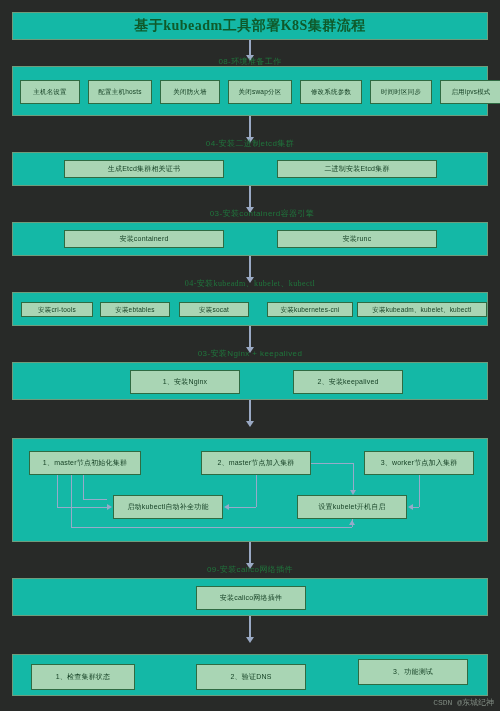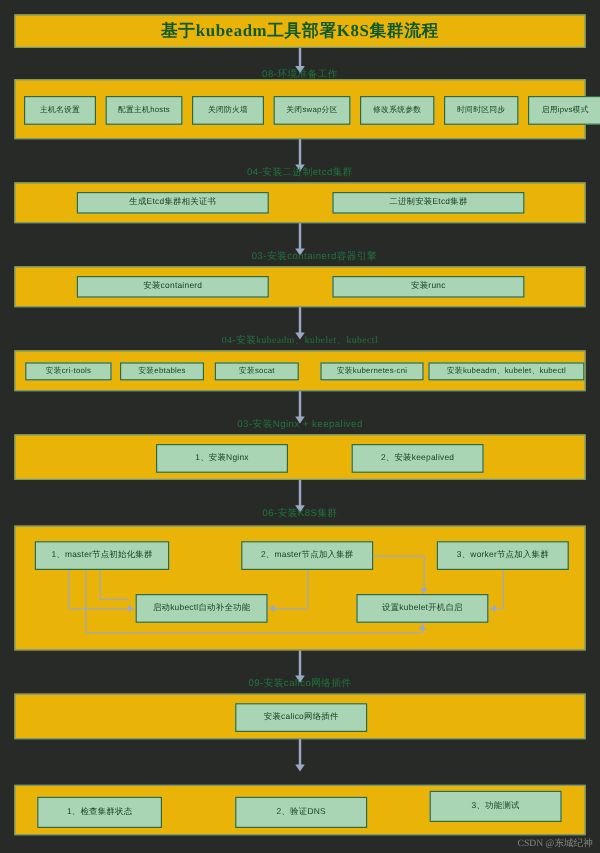--- a/index.html
+++ b/index.html
@@ -15,21 +15,21 @@
 
   #diagram {
     position: relative;
     width: 500px;
     height: 711px;
   }
 
   
   .panel {
     position: absolute;
-    background: #eab308;
+    background: #14b8a6;
     border: 1px solid #6f9c7c;
   }
 
   
   .title-bar {
     left: 12px;
     top: 12px;
     width: 476px;
     height: 28px;
     display: flex;
@@ -126,21 +126,21 @@
     border-bottom: 5px solid #97aac9;
   }
 
   
   .watermark {
     position: absolute;
     right: 6px;
     bottom: 3px;
     color: #8e9a90;
     font-size: 8px;
-    font-family: Liberation Serif, serif;
+    font-family: Liberation Mono, monospace;
     opacity: .85;
     white-space: nowrap;
   }
 </style>
 </head>
 <body>
 
 <div id="diagram">
 
   <div class="panel title-bar">
@@ -190,21 +190,20 @@
   <div class="vconn" style="top:326px;height:22px;"></div>
 
   <div class="step-label" style="top:348px;">03-安装Nginx + keepalived</div>
   <div class="panel" style="left:12px;top:362px;width:476px;height:38px;">
     <div class="node med" style="left:117px;top:7px;width:110px;height:24px;">1、安装Nginx</div>
     <div class="node med" style="left:280px;top:7px;width:110px;height:24px;">2、安装keepalived</div>
   </div>
 
   <div class="vconn" style="top:400px;height:22px;"></div>
 
-  <div class="step-label" style="top:422px;">06-安装K8S集群</div>
   <div class="panel" style="left:12px;top:438px;width:476px;height:104px;">
 
     <div class="node med" style="left:16px;top:12px;width:112px;height:24px;">1、master节点初始化集群</div>
     <div class="node med" style="left:188px;top:12px;width:110px;height:24px;">2、master节点加入集群</div>
     <div class="node med" style="left:351px;top:12px;width:110px;height:24px;">3、worker节点加入集群</div>
     <div class="node med" style="left:100px;top:56px;width:110px;height:24px;">启动kubectl自动补全功能</div>
     <div class="node med" style="left:284px;top:56px;width:110px;height:24px;">设置kubelet开机自启</div>
 
     <div class="ic v" style="left:44px;top:36px;height:32px;"></div>
     <div class="ic h" style="left:44px;top:68px;width:50px;"></div>

